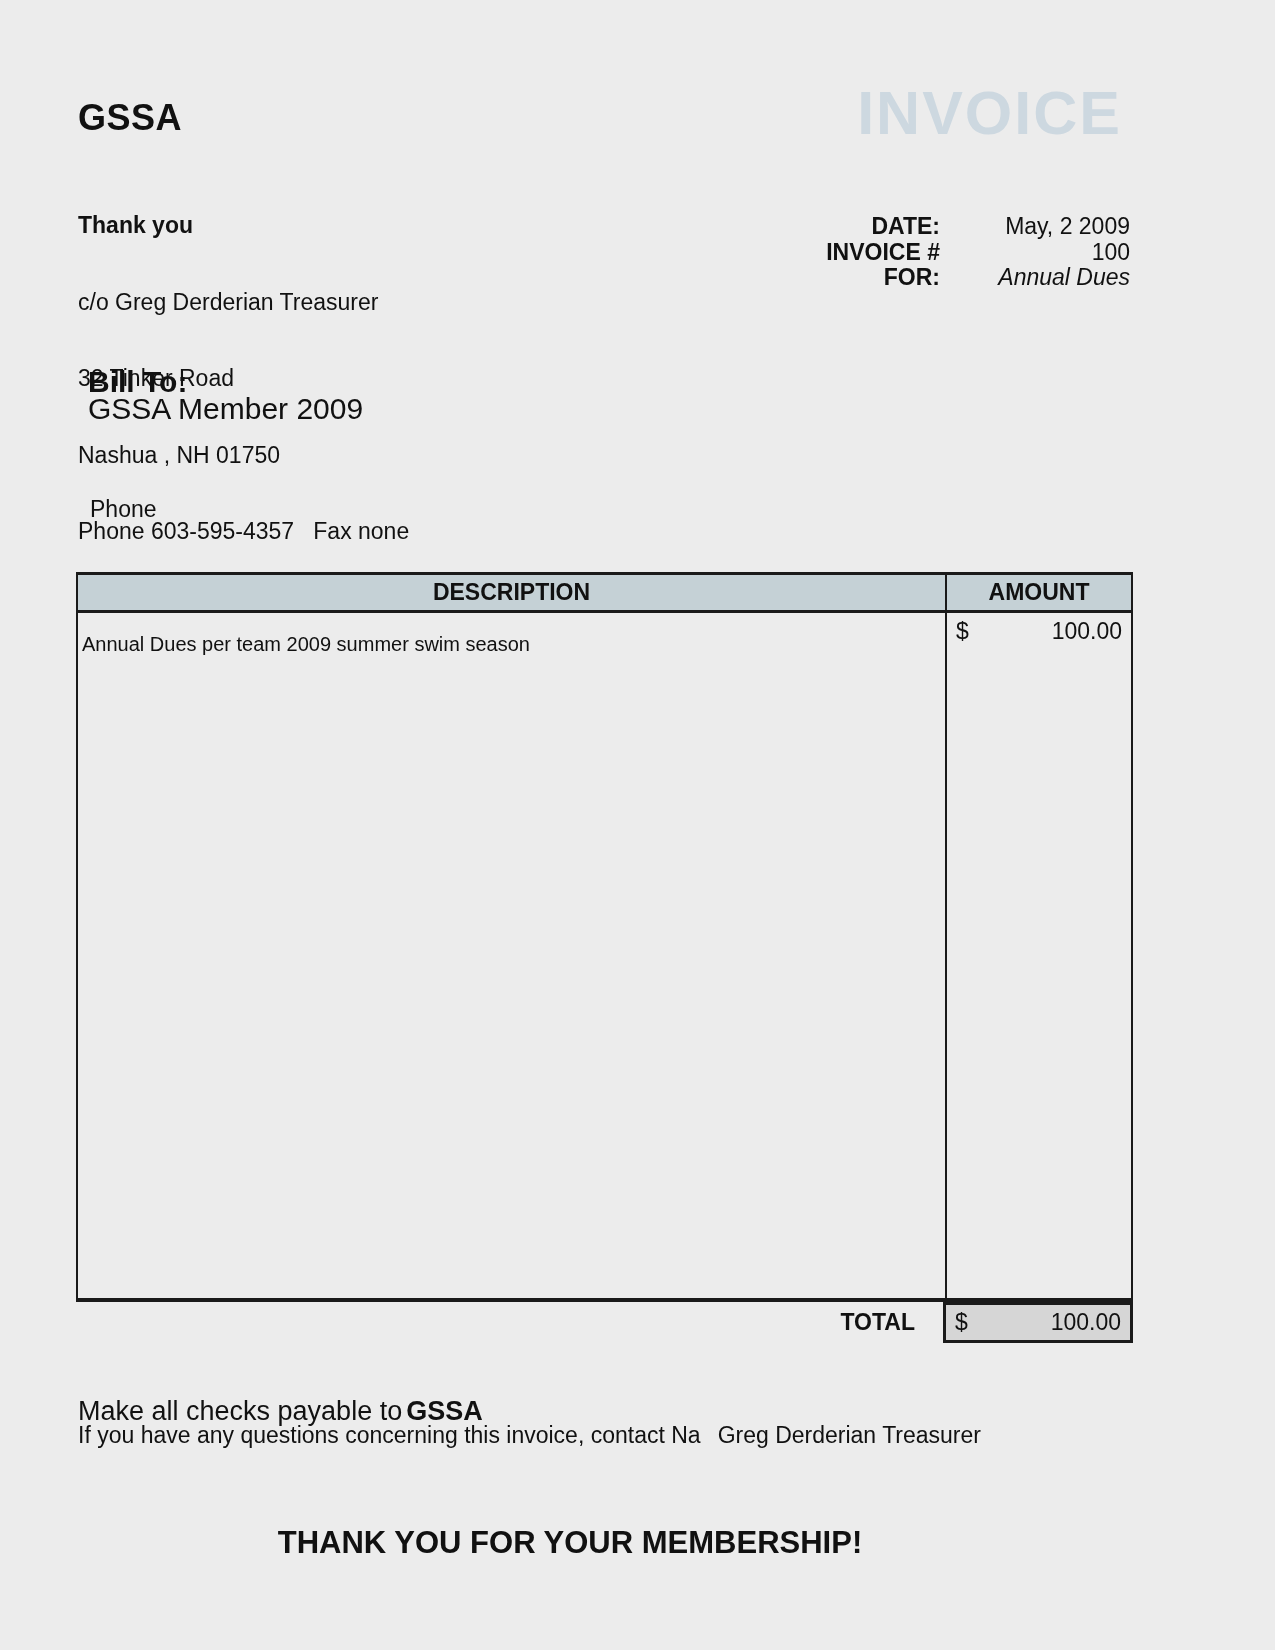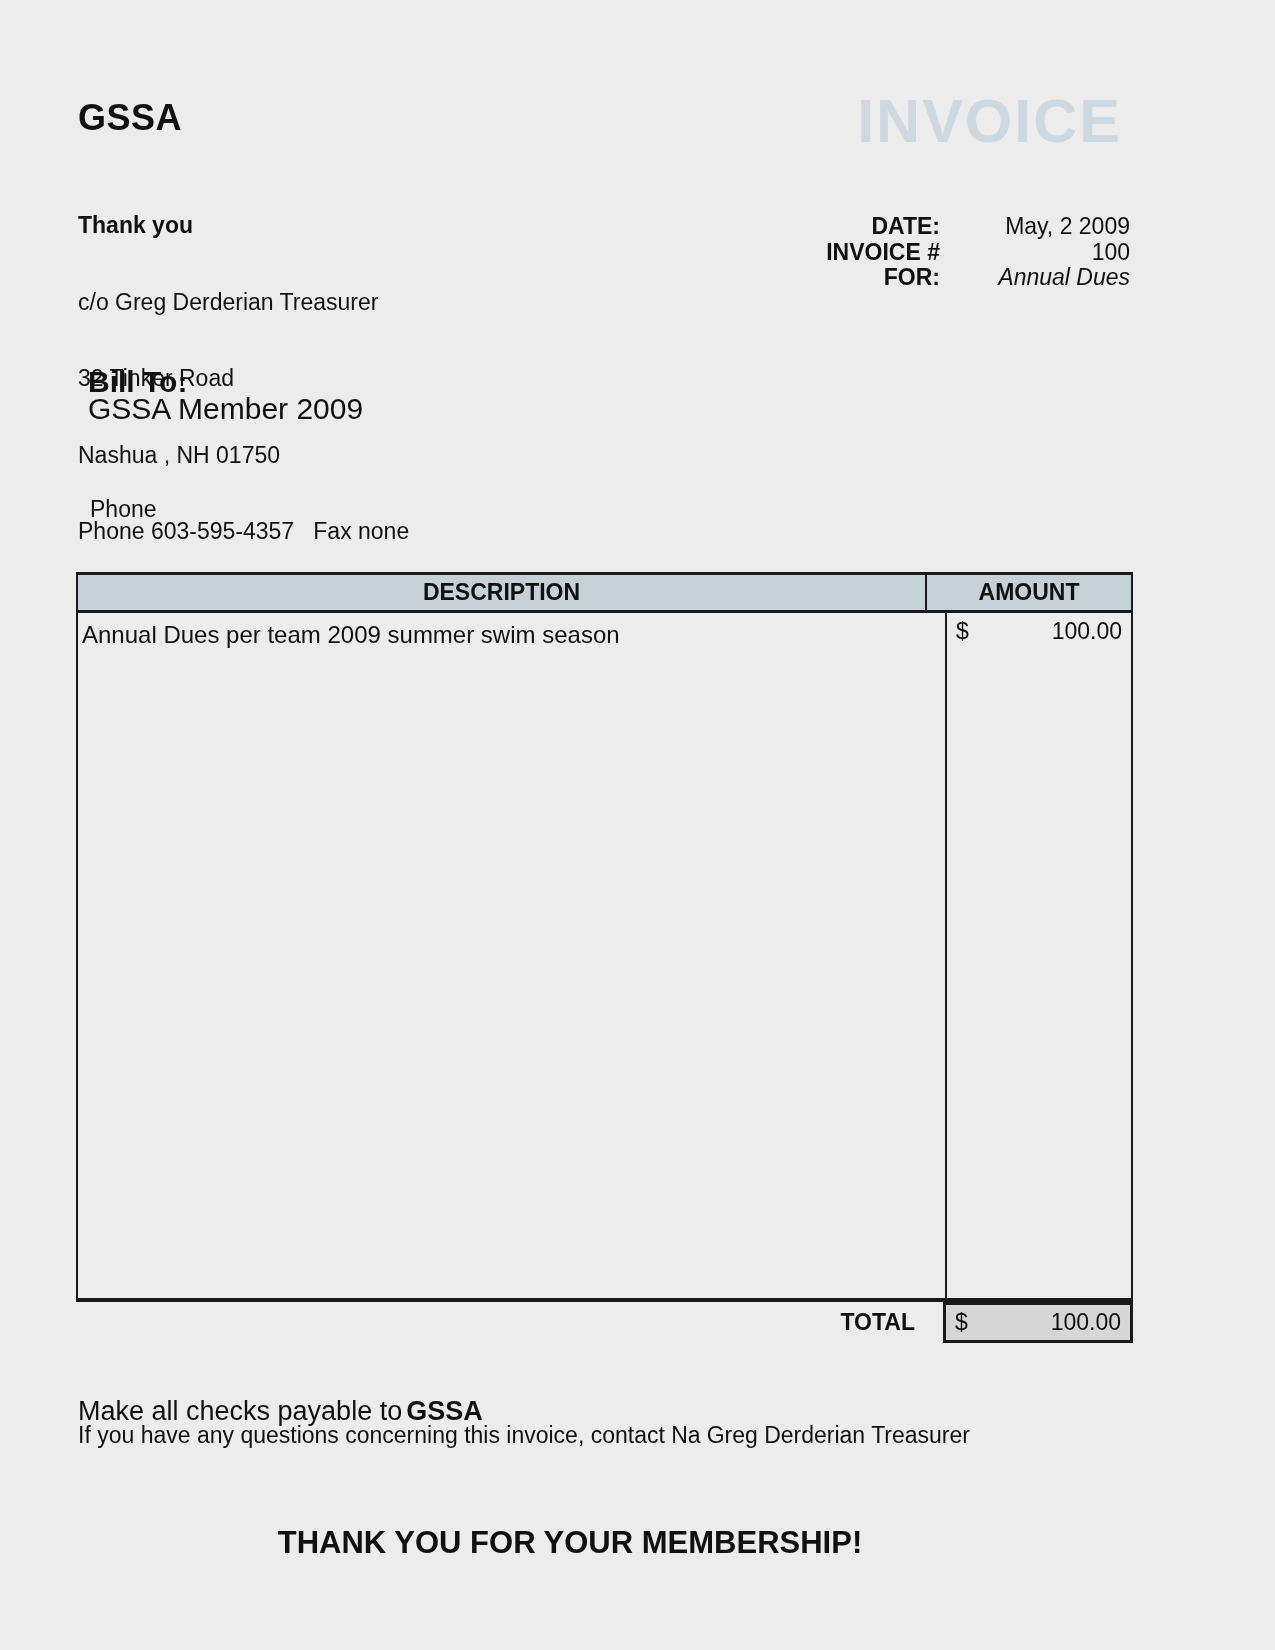--- a/index.html
+++ b/index.html
@@ -14,21 +14,20 @@
     margin:0 auto;
   }
   .company{
     position:absolute;left:78px;top:97px;
     font-size:36px;font-weight:bold;letter-spacing:0.5px;
   }
   .watermark{
     position:absolute;top:78px;right:153px;
     font-size:61px;font-weight:bold;letter-spacing:2px;
     color:var(--watermark,#cdd8e0);
-    margin-top:8px;
   }
   .sender{
     position:absolute;left:78px;top:162px;
     font-size:23px;line-height:25.5px;white-space:pre-wrap;
   }
   .sender .tagline{font-weight:bold;}
   .meta{
     position:absolute;top:214px;right:145px;
     display:grid;grid-template-columns:auto 190px;
     font-size:23px;line-height:25.5px;
@@ -49,31 +48,31 @@
     border-bottom:3px solid var(--border,#1a1a1a);
     border-left:2px solid var(--border,#1a1a1a);
     border-right:2px solid var(--border,#1a1a1a);
   }
   .th-desc{
     flex:1;display:flex;align-items:center;justify-content:center;
     font-weight:bold;font-size:23px;
     border-right:2px solid var(--border,#1a1a1a);
   }
   .th-amt{
-    width:204px;display:flex;align-items:center;justify-content:center;
+    width:184px;display:flex;align-items:center;justify-content:center;
     font-weight:bold;font-size:23px;
   }
   .tbody{
     display:flex;height:689px;
     border-left:2px solid var(--border,#1a1a1a);
     border-right:2px solid var(--border,#1a1a1a);
     border-bottom:4px solid var(--border,#1a1a1a);
   }
   .td-desc{
-    flex:1;padding:8px 4px;font-size:24px;
+    flex:1;padding:20px 4px;font-size:20px;
     border-right:2px solid var(--border,#1a1a1a);
   }
   .td-amt{
     width:184px;padding:5px 9px;font-size:23px;
     display:flex;justify-content:space-between;align-items:flex-start;
   }
   .tfoot{display:flex;height:41px;}
   .total-label{
     flex:1;display:flex;align-items:center;justify-content:flex-end;
     font-weight:bold;font-size:23px;padding-right:28px;
@@ -81,21 +80,21 @@
   .total-cell{
     width:190px;
     border:3px solid var(--border,#1a1a1a);
     background:var(--total-cell-bg,#d6d6d6);
     display:flex;justify-content:space-between;align-items:center;
     padding:0 9px;font-size:23px;
   }
   .f-line1{position:absolute;left:78px;top:1396px;font-size:27px;}
   .f-line1 .payee{font-weight:bold;margin-left:4px;}
   .f-line2{position:absolute;left:78px;top:1422px;font-size:23px;}
-  .f-line2 .contact{margin-left:6px;}
+  .f-line2 .contact{margin-left:17px;}
   .thanks{
     position:absolute;left:0;top:1525px;width:1140px;
     text-align:center;font-weight:bold;font-size:31px;
   }
 </style>
 </head>
 <body>
 
 <div class="page">
 

